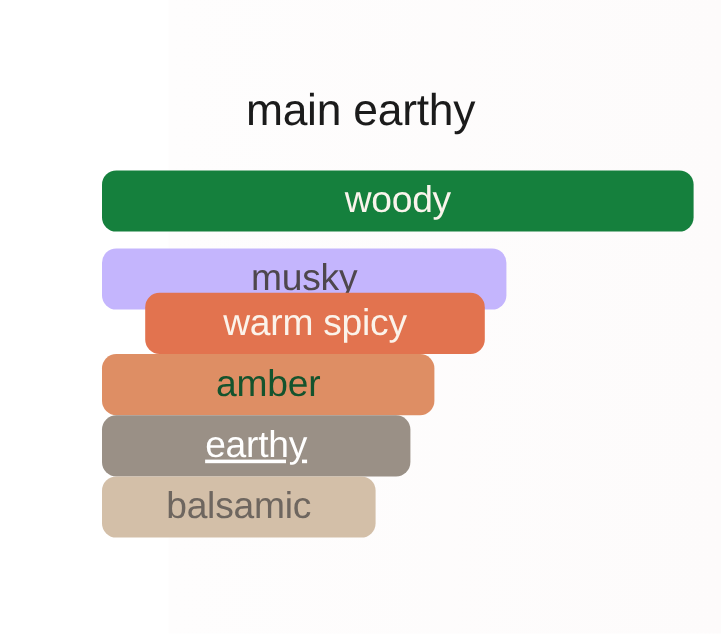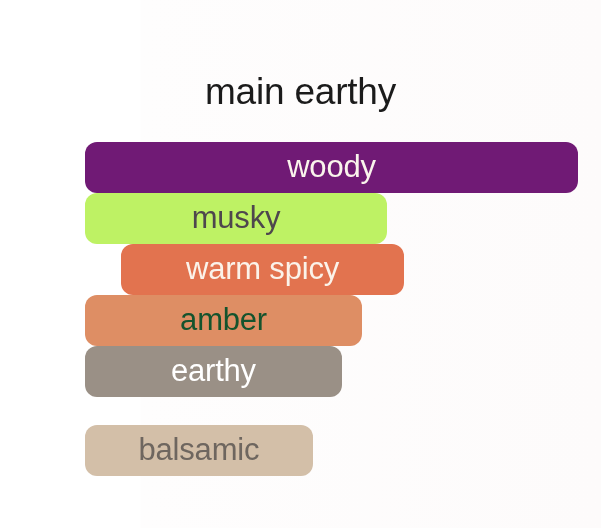--- a/index.html
+++ b/index.html
@@ -85,44 +85,44 @@
 <body>
 
 <div id="canvas"></div>
 
 <div id="chart">
 
   <div id="chart-title">main earthy</div>
 
   <div id="bars">
       <div class="bar-row">
-        <div class="bar" style="width: 493px; background: #701a75;">
+        <div class="bar" style="width: 493px; background: #15803d;">
           <span class="bar-label" style="color: rgb(250, 244, 236);">woody</span>
         </div>
       </div>
       <div class="bar-row">
-        <div class="bar" style="width: 302px; background: #bef264;">
+        <div class="bar" style="width: 337px; background: #c4b5fd; margin-top: 14px;">
           <span class="bar-label" style="color: rgb(78, 71, 77);">musky</span>
         </div>
       </div>
       <div class="bar-row">
         <div class="bar" style="width: 282.982px; background: rgb(226, 115, 79); margin-left: 36px;">
           <span class="bar-label" style="color: rgb(251, 243, 234);">warm spicy</span>
         </div>
       </div>
       <div class="bar-row">
         <div class="bar" style="width: 277.066px; background: rgb(222, 142, 100);">
           <span class="bar-label" style="color: #14532d;">amber</span>
         </div>
       </div>
       <div class="bar-row">
         <div class="bar" style="width: 256.853px; background: rgb(154, 144, 134);">
-          <span class="bar-label" style="color: rgb(255, 255, 255);">earthy</span>
+          <span class="bar-label" style="color: rgb(255, 255, 255); text-decoration: underline;">earthy</span>
         </div>
       </div>
       <div class="bar-row">
-        <div class="bar" style="width: 227.766px; background: rgb(211, 191, 168); margin-top: 28px;">
+        <div class="bar" style="width: 227.766px; background: rgb(211, 191, 168);">
           <span class="bar-label" style="color: rgb(110, 102, 95);">balsamic</span>
         </div>
       </div>
     </div>
 
 </div>
 
 </body></html>

